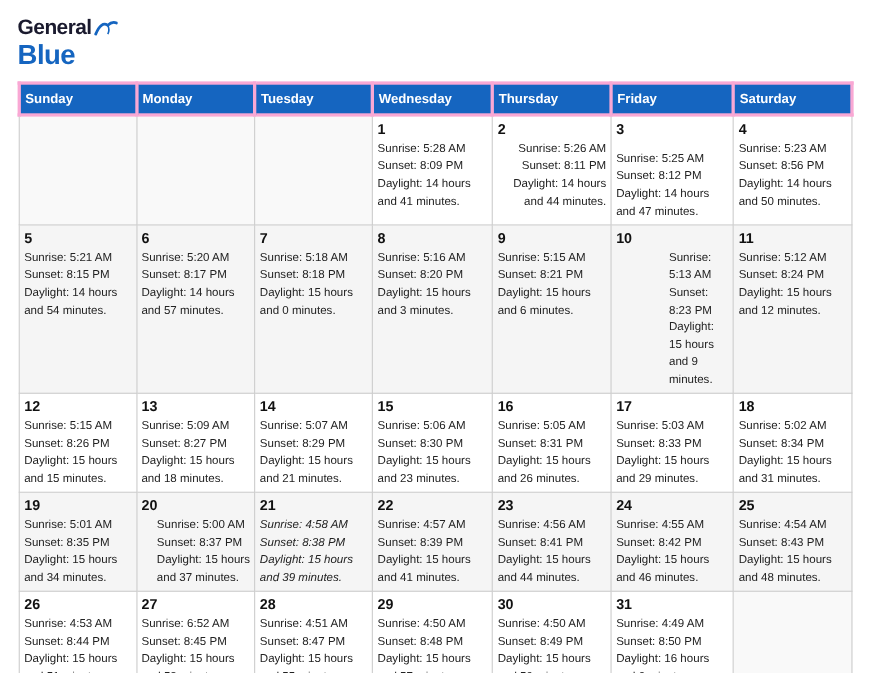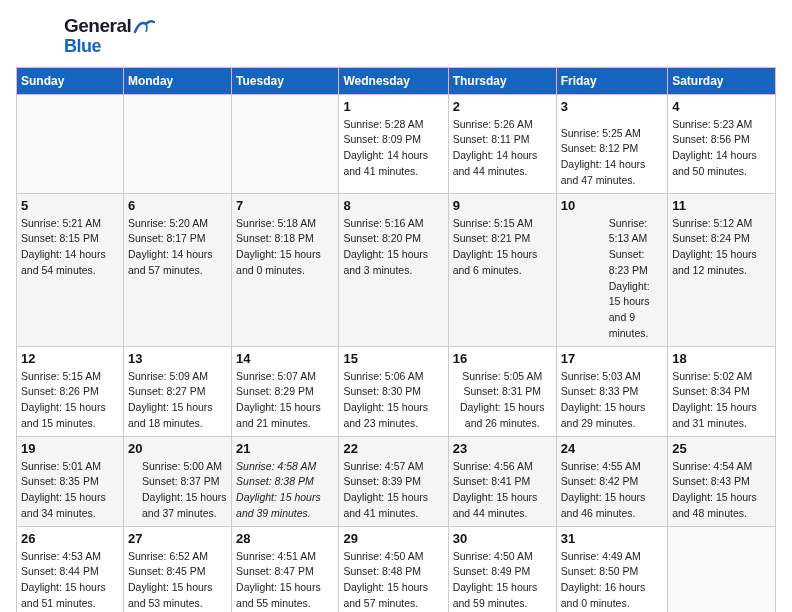--- a/index.html
+++ b/index.html
@@ -13,21 +13,20 @@
     .header {
       display: flex;
       justify-content: space-between;
       align-items: flex-start;
       margin-bottom: 10px;
     }
     .logo {
       display: flex;
       flex-direction: column;
       align-items: flex-start;
-      margin-left: 48px;
     }
     .title-block {
       text-align: right;
     }
     .title-main {
       font-size: 36px;
       font-weight: bold;
       color: #1a1a2e;
     }
     .title-sub {
@@ -39,21 +38,21 @@
       border-collapse: collapse;
       font-size: 11px;
     }
     .calendar thead th {
       background: #1565c0;
       color: #fff;
       padding: 6px 4px;
       text-align: left;
       font-size: 12px;
       font-weight: bold;
-      border: 1px solid #f9a8d4;
+      border: 3px solid #f9a8d4;
     }
     .calendar tbody td {
       border: 1px solid #ccc;
       vertical-align: top;
       padding: 4px;
       width: 113px;
       min-height: 80px;
       height: 90px;
     }
     .calendar tbody tr:nth-child(even) td {
@@ -79,21 +78,21 @@
 <body>
 
 <div class="header">
   <div class="logo">
     <div style="display:flex;align-items:center;gap:0px;">
       <div style="display:flex;flex-direction:column;line-height:1.1;">
         <span style="font-size:19px;font-weight:bold;color:#1a1a2e;letter-spacing:-0.5px;">General<svg style="vertical-align:middle;margin-left:2px;" width="22" height="16" viewBox="0 0 22 16">
               <path d="M2,13 Q7,1 13,5 Q17,1 21,3" stroke="#1565c0" stroke-width="2.5" fill="none" stroke-linecap="round"></path>
               <path d="M13,5 Q15,9 13,13" stroke="#1565c0" stroke-width="1.5" fill="none"></path>
             </svg></span>
-        <span style="font-size:18px;font-weight:bold;color:#1565c0;letter-spacing:-0.5px;">Blue</span>
+        <span style="font-size:25px;font-weight:bold;color:#1565c0;letter-spacing:-0.5px;">Blue</span>
       </div>
     </div>
   </div>
   <div class="title-block">
     <div class="title-main"></div>
     <div class="title-sub"></div>
   </div>
 </div>
 
 <table class="calendar">
@@ -114,21 +113,21 @@
         <td class="empty"></td>
         <td class="empty"></td>
         <td>
           <div class="day-num">1</div>
           <div class="day-info" style="white-space: pre-line;">Sunrise: 5:28 AM
 Sunset: 8:09 PM
 Daylight: 14 hours and 41 minutes.</div>
         </td>
         <td>
           <div class="day-num">2</div>
-          <div class="day-info" style="white-space: pre-line;">Sunrise: 5:26 AM
+          <div class="day-info" style="white-space: pre-line; text-align: right;">Sunrise: 5:26 AM
 Sunset: 8:11 PM
 Daylight: 14 hours and 44 minutes.</div>
         </td>
         <td>
           <div class="day-num">3</div>
           <div class="day-info" style="white-space: pre-line; margin-top: 12px;">Sunrise: 5:25 AM
 Sunset: 8:12 PM
 Daylight: 14 hours and 47 minutes.</div>
         </td>
         <td>
@@ -202,21 +201,21 @@
 Daylight: 15 hours and 21 minutes.</div>
         </td>
         <td>
           <div class="day-num">15</div>
           <div class="day-info" style="white-space: pre-line;">Sunrise: 5:06 AM
 Sunset: 8:30 PM
 Daylight: 15 hours and 23 minutes.</div>
         </td>
         <td>
           <div class="day-num">16</div>
-          <div class="day-info" style="white-space: pre-line; text-align: center;">Sunrise: 5:05 AM
+          <div class="day-info" style="white-space: pre-line;">Sunrise: 5:05 AM
 Sunset: 8:31 PM
 Daylight: 15 hours and 26 minutes.</div>
         </td>
         <td>
           <div class="day-num">17</div>
           <div class="day-info" style="white-space: pre-line;">Sunrise: 5:03 AM
 Sunset: 8:33 PM
 Daylight: 15 hours and 29 minutes.</div>
         </td>
         <td>

